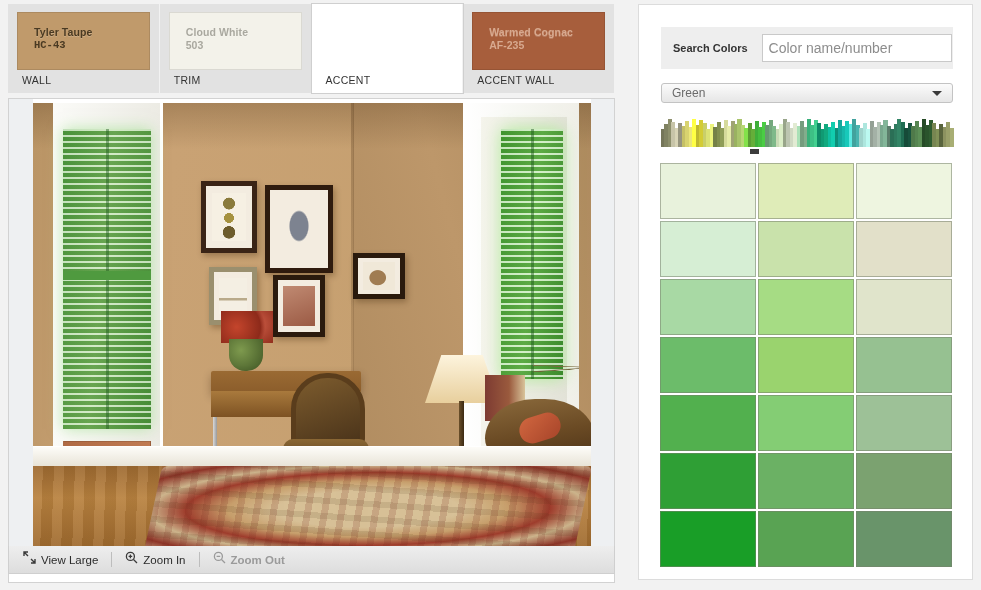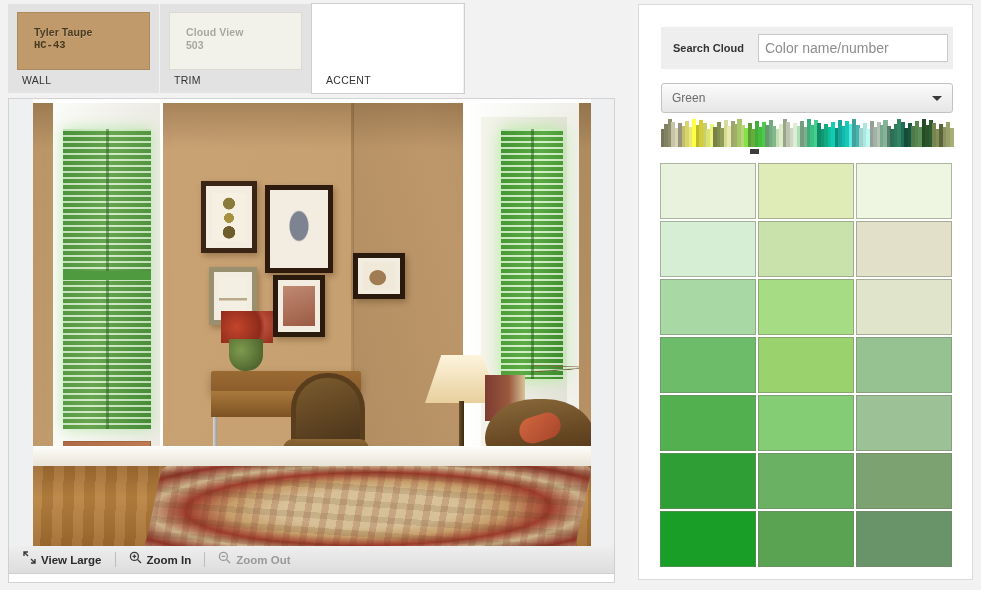--- a/index.html
+++ b/index.html
@@ -174,21 +174,21 @@
                 linear-gradient(-4deg,transparent 55%,#6d5f36 55.5%,transparent 57%); }
 
   
   #img-toolbar {
     position:absolute; left:8px; top:546px; width:607px; height:28px;
     background:linear-gradient(180deg,#eeeeee,#dddddd);
     border:1px solid #cfcfcf; border-top:none;
     display:flex; align-items:center; padding-left:12px; gap:0;
   }
   .tool-btn { display:flex; align-items:center; gap:5px; font-size:11.5px;
-              font-weight:bold; color:#2b2b2b; padding:0 13px; cursor:pointer;
+              font-weight:normal; color:#2b2b2b; padding:0 13px; cursor:pointer;
               height:18px; line-height:18px; }
   .tool-btn.first { padding-left:2px; }
   .tool-btn.disabled { color:#9a9a9a; font-weight:bold; cursor:default; }
   .tool-sep { width:1px; height:15px; background:#bdbdbd; }
 
   
   #right-pane {
     position:absolute; left:638px; top:4px;
     width:335px; height:576px;
     background:#ffffff; border:1px solid #dcdcdc;
@@ -198,21 +198,21 @@
     background:#eeeeee; display:flex; align-items:center; padding-left:12px;
   }
   #search-label { font-size:11px; font-weight:bold; color:#333; margin-right:14px; white-space:nowrap; }
   #search-input {
     width:190px; height:28px; border:1px solid #c9c9c9; background:#fff;
     font-size:14px; color:#000000; padding:0 6px; font-family:"Liberation Sans",sans-serif;
   }
   #search-input::placeholder { color:#8d8d8d; }
 
   #family-select {
-    position:absolute; left:22px; top:78px; width:292px; height:30px;
+    position:absolute; left:22px; top:78px; width:292px; height:20px;
     background:linear-gradient(180deg,#fbfbfb,#e6e6e6);
     border:1px solid #c3c3c3; border-radius:3px;
     display:flex; align-items:center; padding:0 10px; cursor:pointer;gap:44px;
   }
   #family-value { font-size:12px; color:#6b6b6b; flex:1; }
   .caret { width:0;height:0;border-left:5px solid transparent;border-right:5px solid transparent;
            border-top:5px solid #3a3a3a; }
 
   #spectrum { position:absolute; left:22px; top:114px; width:292px; height:28px; }
   #spectrum .sp-col { position:absolute; top:0; width:4px; height:28px; }
@@ -234,27 +234,34 @@
     <div id="swatch-strip">
         <div class="swatch-card">
           <div class="swatch-chip" style="background: rgb(192, 154, 107);">
             <div class="swatch-name" style="color: rgb(74, 58, 34);">Tyler Taupe</div>
             <div class="swatch-code" style="color: rgb(74, 58, 34); font-family: Liberation Mono, monospace;">HC-43</div>
           </div>
           <div class="swatch-role">WALL</div>
         </div>
         <div class="swatch-card">
           <div class="swatch-chip" style="background: rgb(243, 242, 234);">
-            <div class="swatch-name" style="color: rgb(169, 168, 159);">Cloud View</div>
+            <div class="swatch-name" style="color: rgb(169, 168, 159);">Cloud White</div>
             <div class="swatch-code" style="color: rgb(169, 168, 159);">503</div>
           </div>
           <div class="swatch-role">TRIM</div>
         </div>
         <div class="swatch-card selected">
           <div class="swatch-role">ACCENT</div>
+        </div>
+        <div class="swatch-card">
+          <div class="swatch-chip" style="background: rgb(167, 94, 60);">
+            <div class="swatch-name" style="color: rgb(216, 169, 143);">Warmed Cognac</div>
+            <div class="swatch-code" style="color: rgb(216, 169, 143);">AF-235</div>
+          </div>
+          <div class="swatch-role">ACCENT WALL</div>
         </div>
       </div>
 
     <div id="image-frame">
       <div class="img-pad-l"></div>
       <div class="img-pad-r"></div>
 
       <div id="room">
         <div class="wall-left"></div>
         <div class="wall-right"></div>
@@ -364,21 +371,21 @@
           </svg>
         </span>
         <span>Zoom Out</span>
       </div>
     </div>
   </div>
 
   <div id="right-pane">
 
     <div id="search-row">
-      <span id="search-label">Search Cloud</span>
+      <span id="search-label">Search Colors</span>
       <input id="search-input" type="text" placeholder="Color name/number" style="">
     </div>
 
     <div id="family-select">
       <span id="family-value">Green</span>
       <span class="caret"></span>
     </div>
 
     <div id="spectrum">
         <div class="sp-col" style="left: 0px; width: 4.07619px; height: 18px; top: 10px; background: rgb(141, 143, 108); filter: brightness(0.82);"></div>

